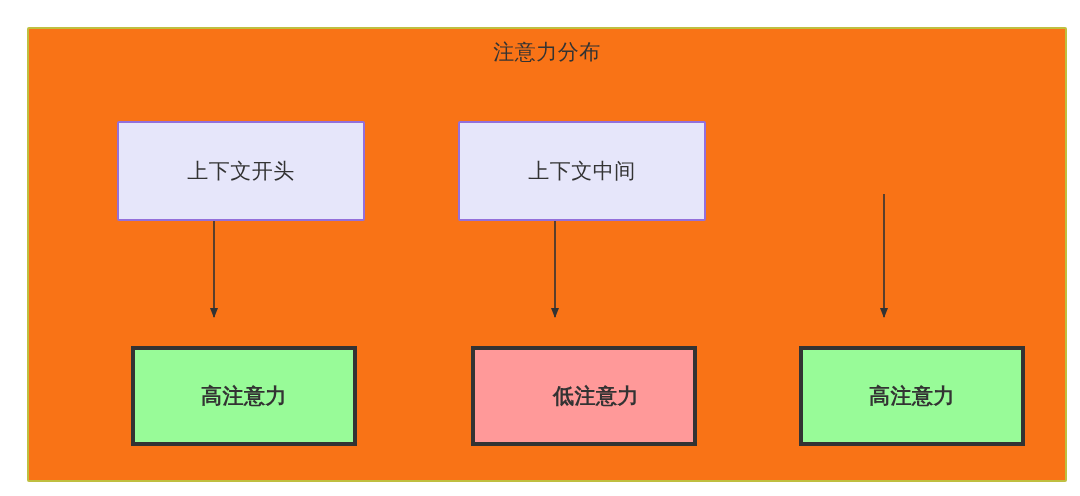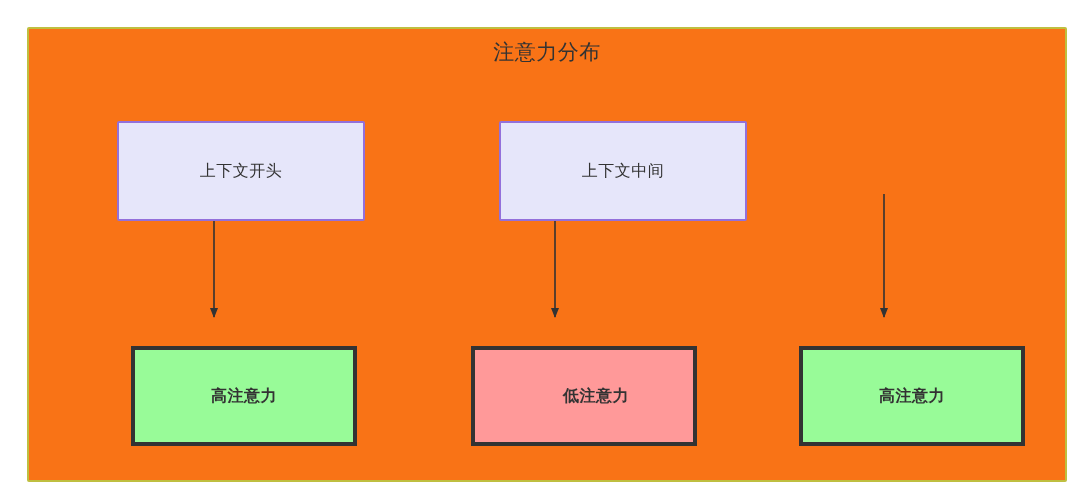--- a/index.html
+++ b/index.html
@@ -49,21 +49,21 @@
 
   
   .node {
     position: absolute;
     box-sizing: border-box;
     display: flex;
     align-items: center;
     justify-content: center;
     text-align: center;
     color: #333333;
-    font-size: 16px;
+    font-size: 21px;
     letter-spacing: 0.5px;
     white-space: nowrap;
   }
 
   .node.context {
     background: #e6e6fa;
     border: 2px solid #9370db;
     border-radius: 2px;
     width: 248px;
     height: 100px;
@@ -75,21 +75,21 @@
     width: 226px;
     height: 100px;
     font-weight: bold;
   }
 
   .node.attn.high { background: #98fb98; }
   .node.attn.low  { background: #ff9999; }
 
   
   .col1.top { left: 88px;  top: 92px; }
-  .col2.top { left: 429px; top: 92px; margin-left: 41px; }
+  .col2.top { left: 429px; top: 92px; }
   .col3.top { left: 758px; top: 92px; }
 
   .col1.bottom { left: 102px; top: 317px; }
   .col2.bottom { left: 442px; top: 317px; padding-left: 24px; }
   .col3.bottom { left: 770px; top: 317px; }
 
   
   .edge-layer {
     position: absolute;
     left: 0;

